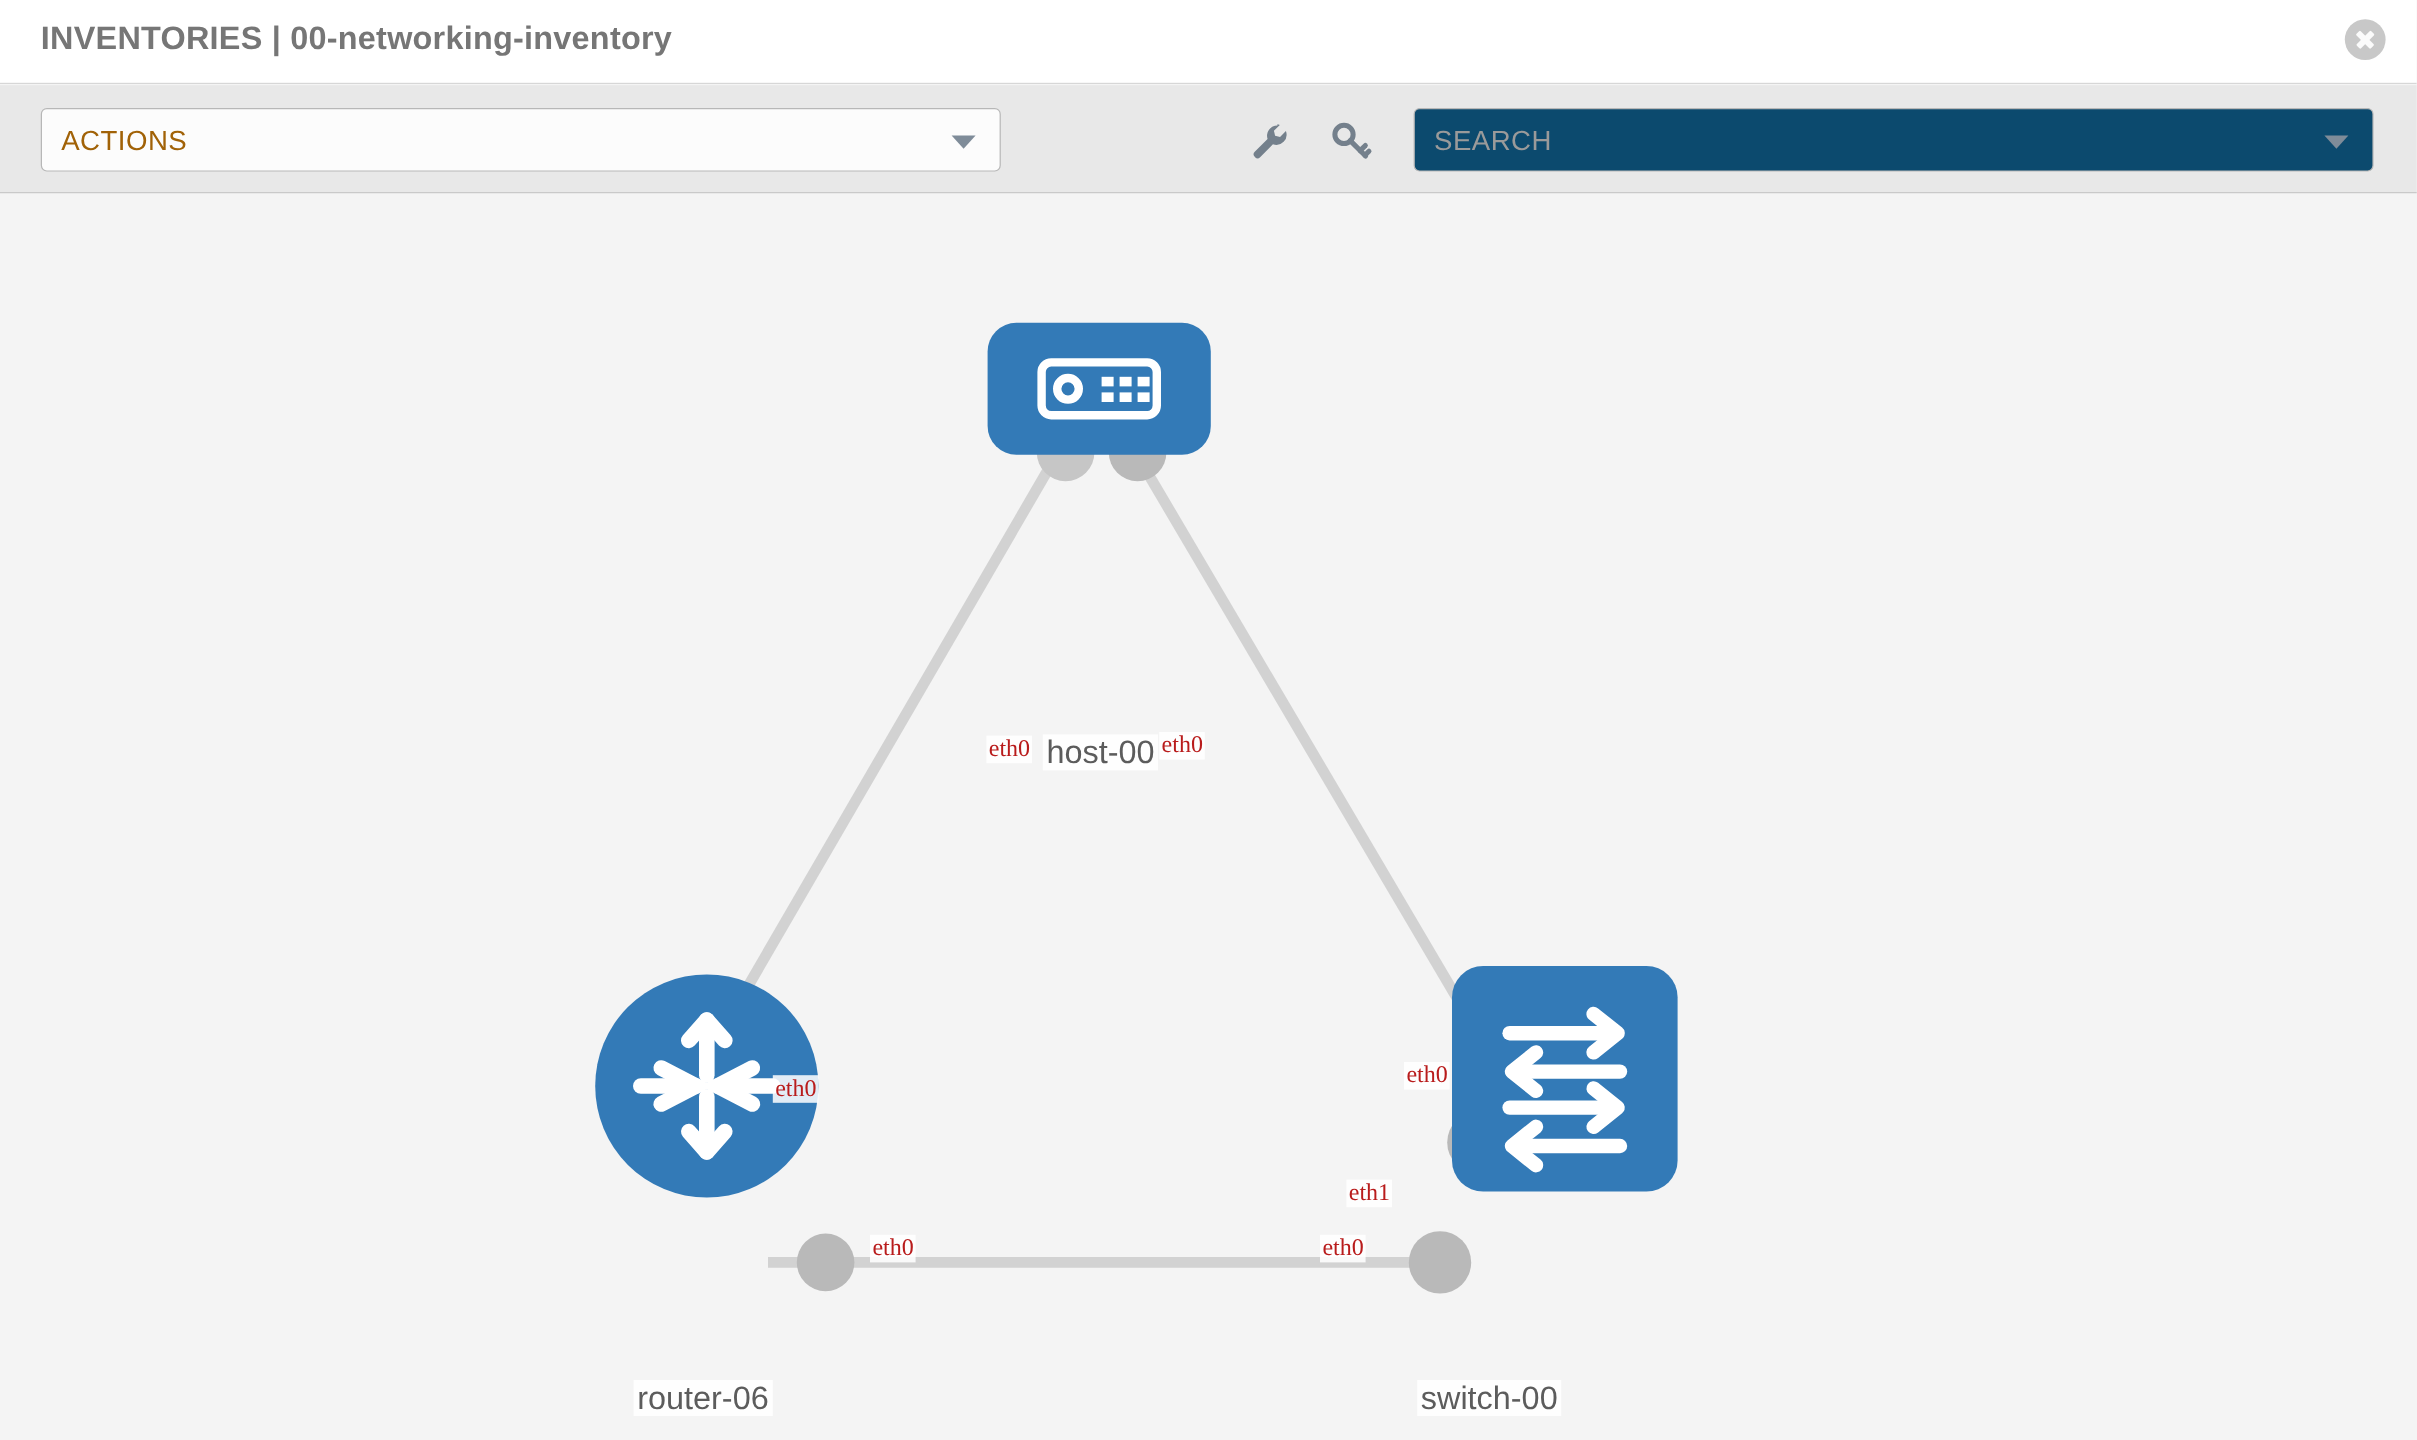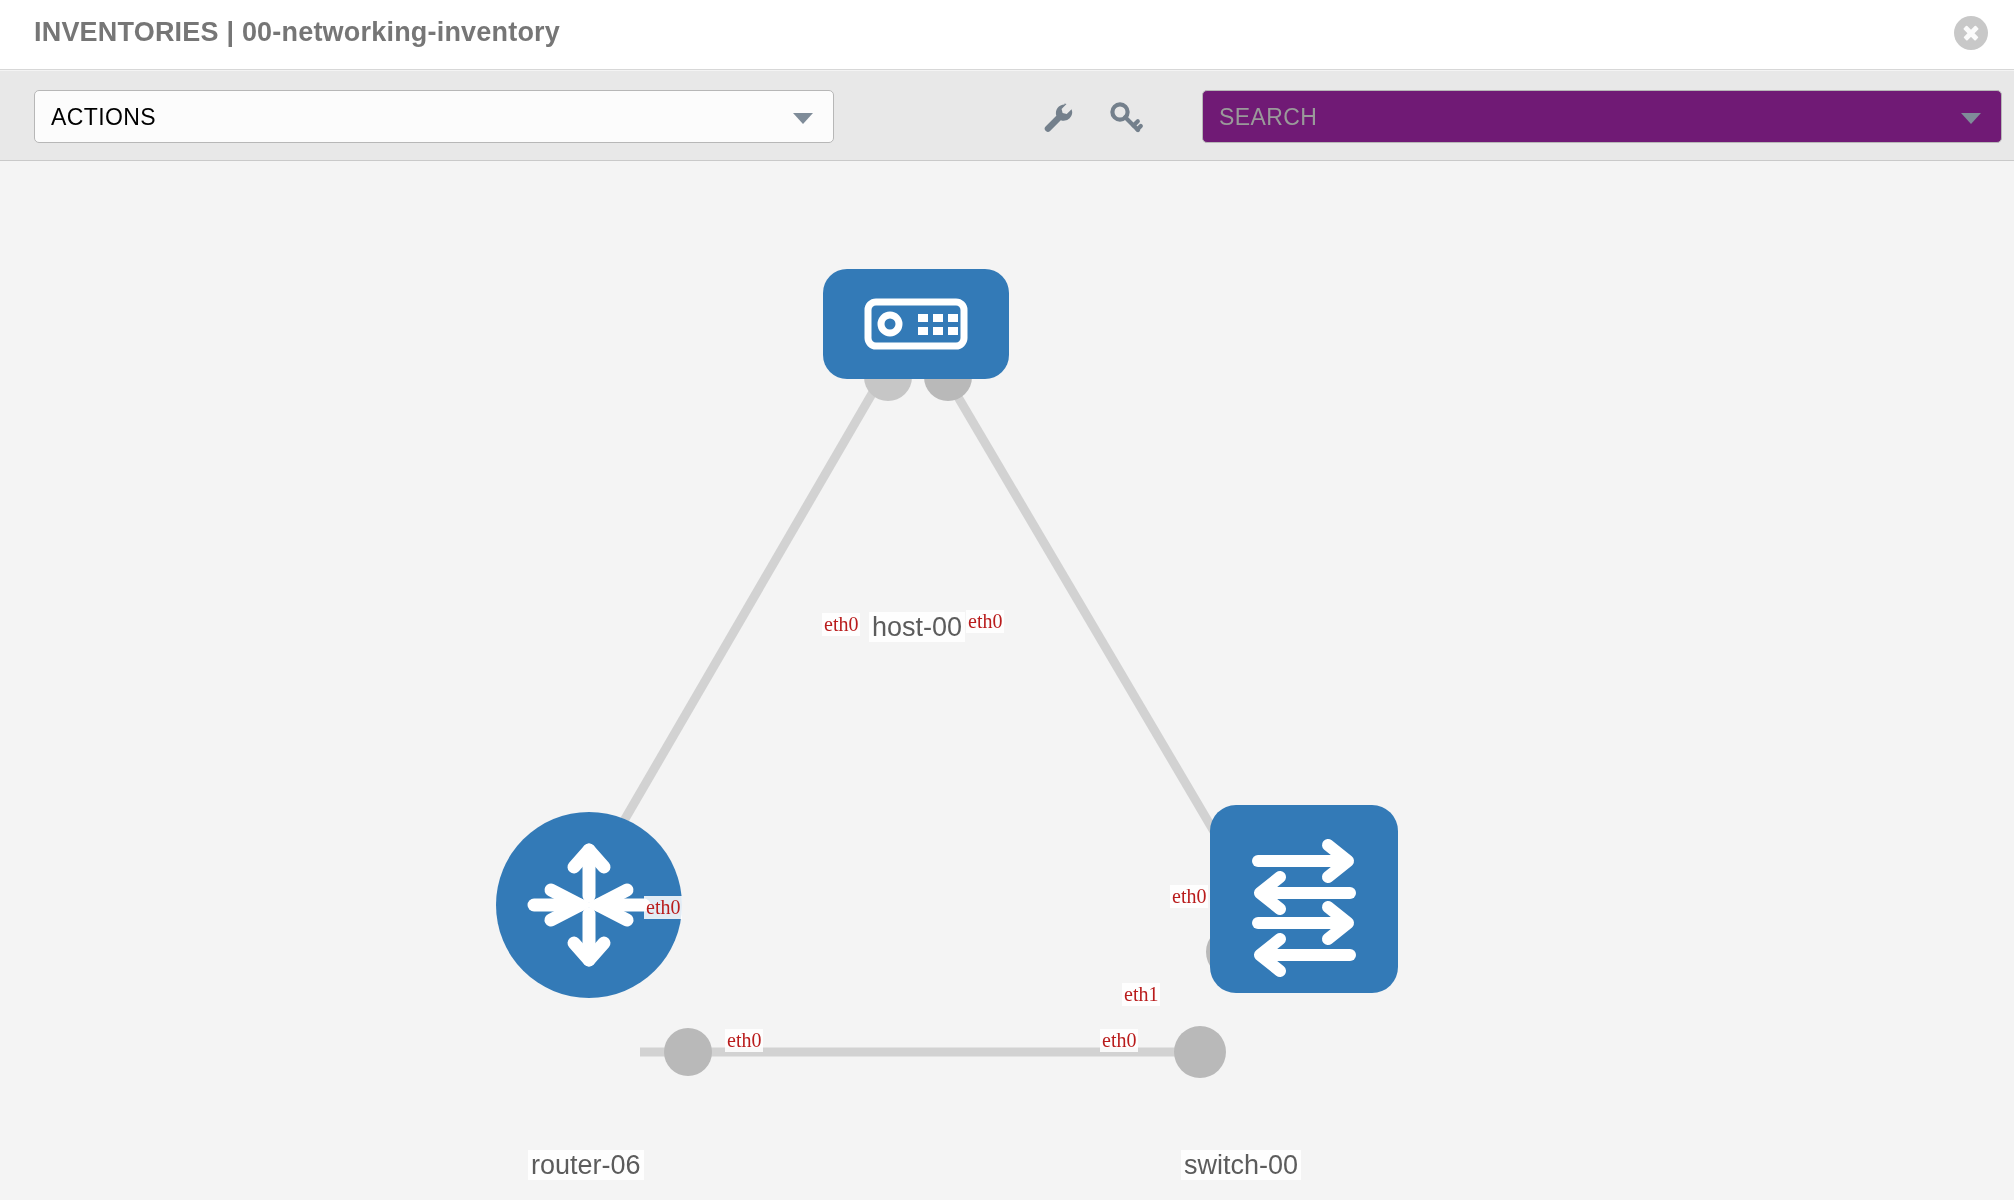--- a/index.html
+++ b/index.html
@@ -42,41 +42,40 @@
     border-bottom: 1px solid #c9c9c9;
   }
   .actions-select {
     position: absolute; left: 34px; top: 19px;
     width: 800px; height: 53px;
     background: #fcfcfc; border: 1px solid #b7b7b7; border-radius: 5px;
     cursor: pointer;
   }
   .actions-label {
     position: absolute; left: 16px; top: 13px;
-    font-size: 23px; color: #000000; letter-spacing: .4px;
+    font-size: 23px; color: #a16207; letter-spacing: .4px;
   }
   .caret {
     position: absolute; right: 20px; top: 22px;
     width: 0; height: 0;
     border-left: 10px solid transparent; border-right: 10px solid transparent;
     border-top: 11px solid #7f8c99;
   }
   .tool-icon {
     position: absolute; top: 24px; width: 44px; height: 44px; cursor: pointer;
   }
   .tool-icon svg { width: 44px; height: 44px; display: block; }
   .icon-wrench { left: 1034px; }
   .icon-key { left: 1104px; }
 
   .search-box {
     position: absolute; left: 1178px; top: 19px;
     width: 800px; height: 53px;
-    background: #701a75; border: 1px solid #b7b7b7; border-radius: 5px;
+    background: #0c4a6e; border: 1px solid #b7b7b7; border-radius: 5px;
     cursor: text;
-    margin-left: 24px;
   }
   .search-label {
     position: absolute; left: 16px; top: 13px;
     font-size: 23px; color: #9a9a9a; letter-spacing: .4px;
   }
 
   
   .canvas {
     position: absolute; left: 0; top: 162px; width: 2014px; height: 1038px;
     background: #f4f4f4; overflow: hidden;

